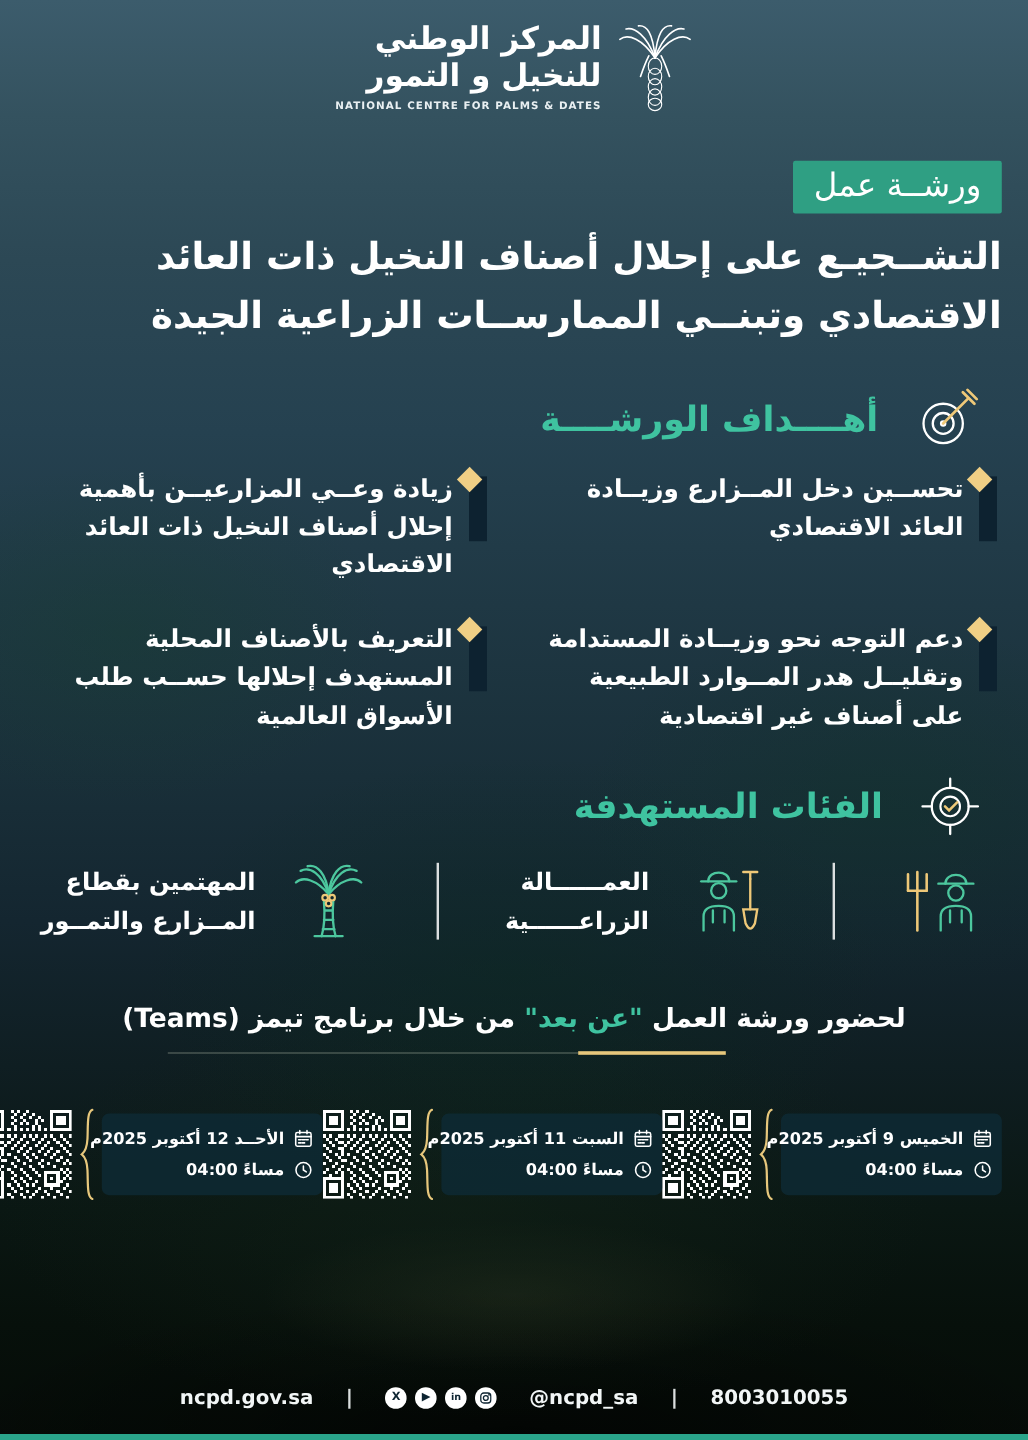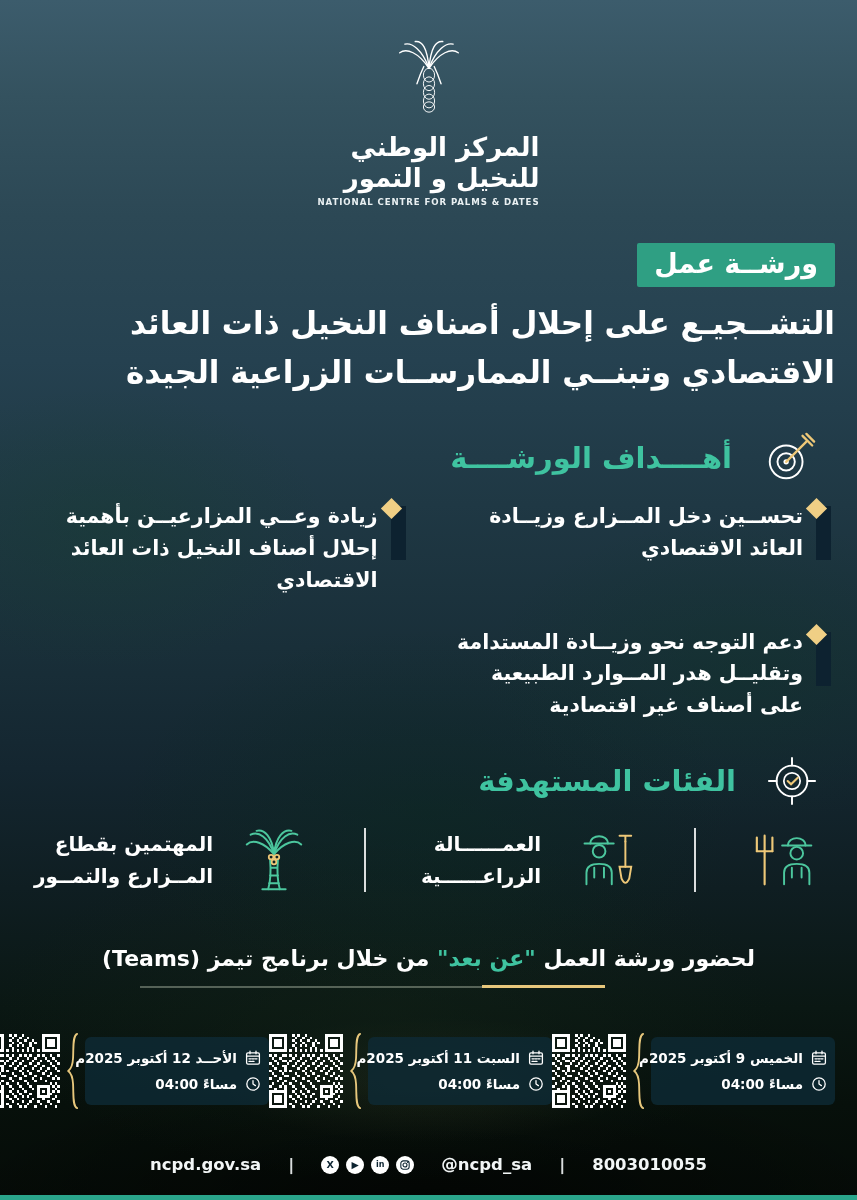--- a/index.html
+++ b/index.html
@@ -22,34 +22,34 @@
       radial-gradient(ellipse 320px 200px at 12% 44%, rgba(22,62,48,.38), transparent 70%),
       radial-gradient(ellipse 360px 220px at 86% 56%, rgba(16,52,42,.42), transparent 70%),
       radial-gradient(ellipse 430px 260px at 50% 68%, rgba(10,42,32,.45), transparent 72%),
       radial-gradient(ellipse 520px 230px at 45% 84%, rgba(18,34,22,.5), transparent 75%),
       radial-gradient(ellipse 300px 90px at 50% 90%, rgba(96,100,62,.20), transparent 70%),
       radial-gradient(ellipse 600px 160px at 50% 100%, rgba(0,0,0,.55), transparent 80%);
   }
   
   .logo{
     position:relative;
-    margin:34px auto 0;
+    margin:14px auto 0;
     display:flex;direction:rtl;
-    justify-content:center;align-items:center;gap:14px;flex-direction:column;
+    justify-content:center;align-items:center;gap:14px;
   }
   .logo-text{text-align:right;}
   .logo-ar{font-size:26px;font-weight:700;line-height:1.18;color:#fff;}
   .logo-en{direction:ltr;font-size:8.6px;letter-spacing:.9px;font-weight:700;color:#e9f0f2;margin-top:4px;text-align:center;}
   .logo-palm{width:62px;height:84px;}
   
   .badge{
     display:inline-block;align-self:flex-start;
     margin:36px 22px 0 0;
     background:var(--green,#2f9f83);
-    color:#fff;font-size:27px;font-weight:700;
+    color:#fff;font-size:27px;font-weight:400;
     padding:5px 17px 8px;
     border-radius:2px;
   }
   .title{
     margin:12px 22px 0;
     text-align:right;
     font-size:31px;font-weight:700;line-height:1.58;
     color:#fff;
   }
   
@@ -240,20 +240,26 @@
             <span class="obj-diamond"></span>
           </span>
         <span class="obj-text">زيادة وعــي المزارعيــن بأهمية إحلال أصناف النخيل ذات العائد الاقتصادي</span>
       </div>
       <div class="obj-item">
         <span class="obj-marker">
             <span class="obj-diamond"></span>
           </span>
         <span class="obj-text">دعم التوجه نحو وزيــادة المستدامة وتقليــل هدر المــوارد الطبيعية على أصناف غير اقتصادية</span>
       </div>
+      <div class="obj-item">
+        <span class="obj-marker">
+            <span class="obj-diamond"></span>
+          </span>
+        <span class="obj-text">التعريف بالأصناف المحلية المستهدف إحلالها حســب طلب الأسواق العالمية</span>
+      </div>
     </div>
 
     <div class="sec-head">
       <svg class="sec-icon" width="50" height="50" viewBox="0 0 52 52">
         <g fill="none" stroke="#fff" stroke-width="2" stroke-linecap="round">
           <circle cx="26" cy="26" r="16"></circle>
           <path d="M26 2v8 M26 42v8 M2 26h8 M42 26h8"></path>
           <circle cx="26" cy="26" r="8.5" stroke-width="1.8"></circle>
         </g>
         <path d="M21.5 26 l3.5 3.5 l7 -7" fill="none" stroke="#eec878" stroke-width="2.2" stroke-linecap="round"></path>

